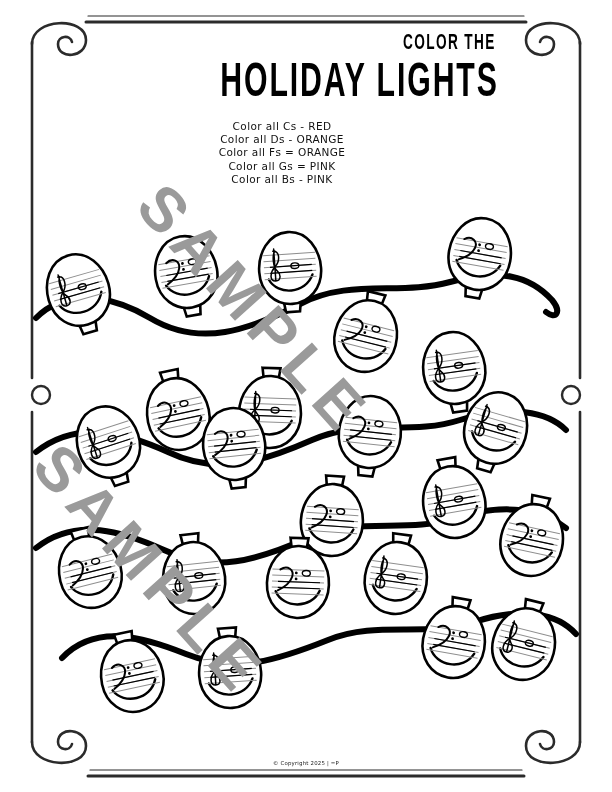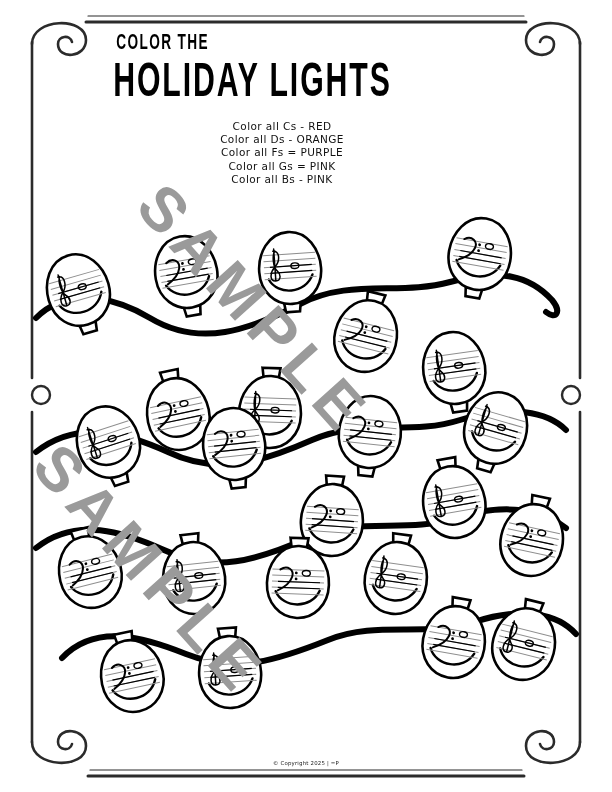--- a/index.html
+++ b/index.html
@@ -31,21 +31,21 @@
     height: 792px;
     pointer-events: none;
   }
 
   
   #header {
     position: absolute;
     left: 0;
     top: 30px;
     width: 612px;
-    text-align: left;
+    text-align: right;
   }
   #title-small {
     font-family: "Liberation Sans Narrow", "Liberation Sans", sans-serif;
     font-weight: bold;
     font-size: 22px;
     letter-spacing: 2.2px;
     line-height: 1.05;
     transform: scaleX(0.62);
     transform-origin: center top;
     white-space: nowrap;
@@ -153,21 +153,21 @@
   </svg>
 
   <div id="header">
     <div id="title-small">COLOR THE</div>
     <div id="title-big">HOLIDAY LIGHTS</div>
   </div>
 
   <div id="instructions">
     <div class="line">Color all Cs - RED</div>
     <div class="line">Color all Ds - ORANGE</div>
-    <div class="line">Color all Fs = PURPLE</div>
+    <div class="line">Color all Fs = ORANGE</div>
     <div class="line">Color all Gs = PINK</div>
     <div class="line">Color all Bs - PINK</div>
   </div>
 
   <svg id="lights-svg" viewBox="0 0 612 792">
     <defs>
 
       <g id="bulb-treble">
         <path d="M0 -36 C20 -36 31 -16 31 2 C31 22 17 36 0 36 C-17 36 -31 22 -31 2 C-31 -16 -20 -36 0 -36 Z" fill="#fff" stroke="#000" stroke-width="2.6"></path>
         <path d="M-22 10 C-14 27 14 27 22 8" fill="none" stroke="#000" stroke-width="2.4" stroke-linecap="round"></path>

